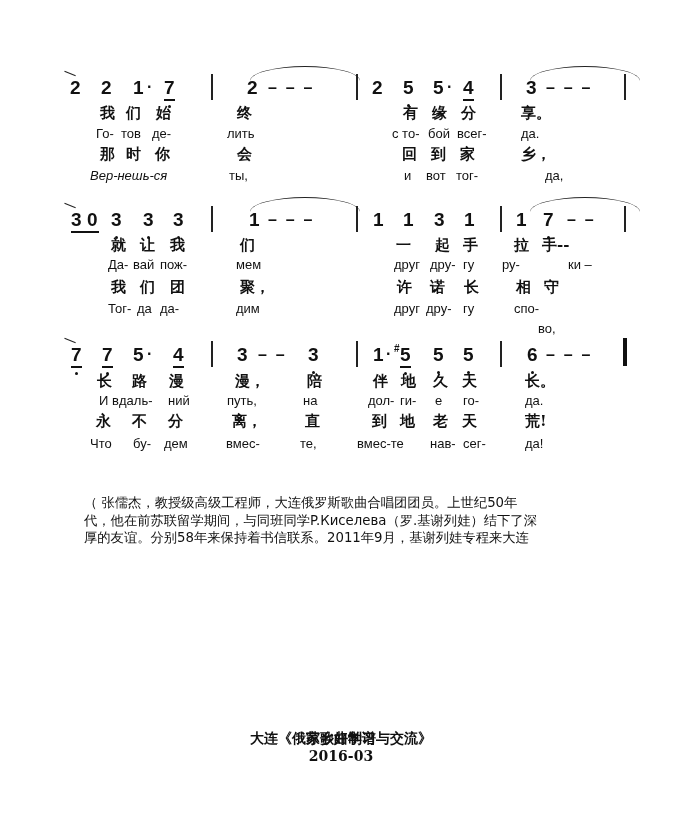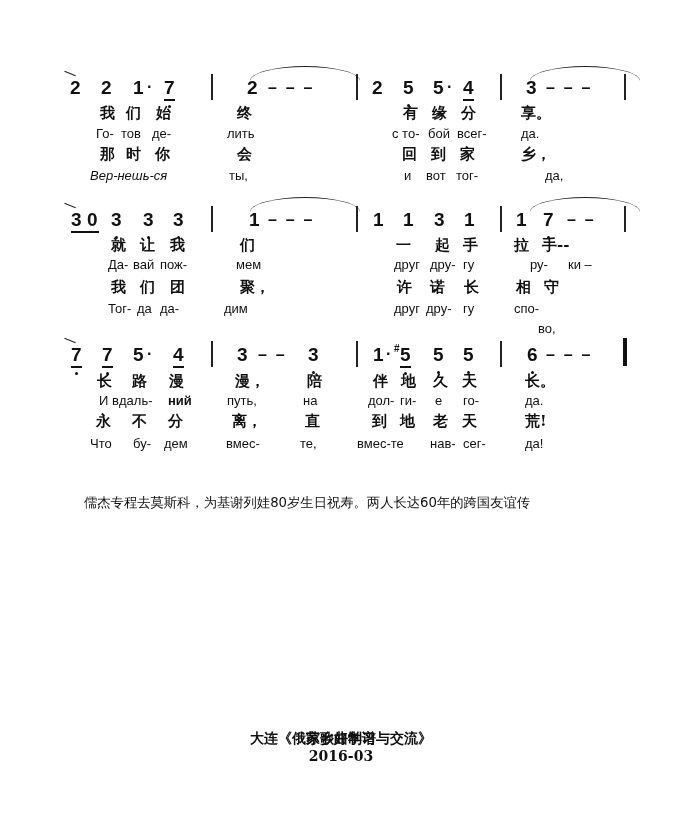--- a/index.html
+++ b/index.html
@@ -123,37 +123,37 @@
     <span class="zh" style="left:514px;top:236px;">拉</span>
     <span class="zh" style="left:542px;top:236px;">手--</span>
 
     <span class="ru" style="left:108px;top:257px;">Да-</span>
     <span class="ru" style="left:133px;top:257px;">вай</span>
     <span class="ru" style="left:160px;top:257px;">пож-</span>
     <span class="ru" style="left:236px;top:257px;">мем</span>
     <span class="ru" style="left:394px;top:257px;">друг</span>
     <span class="ru" style="left:430px;top:257px;">дру-</span>
     <span class="ru" style="left:463px;top:257px;">гу</span>
-    <span class="ru" style="left:530px;top:257px;">ру-</span>
+    <span class="ru" style="left:502px;top:257px;">ру-</span>
     <span class="ru" style="left:568px;top:257px;">ки –</span>
 
     <span class="zh" style="left:111px;top:278px;">我</span>
     <span class="zh" style="left:140px;top:278px;">们</span>
     <span class="zh" style="left:170px;top:278px;">团</span>
     <span class="zh" style="left:240px;top:278px;">聚，</span>
     <span class="zh" style="left:397px;top:278px;">许</span>
     <span class="zh" style="left:430px;top:278px;">诺</span>
     <span class="zh" style="left:464px;top:278px;">长</span>
     <span class="zh" style="left:516px;top:278px;">相</span>
     <span class="zh" style="left:544px;top:278px;">守</span>
 
     <span class="ru" style="left:108px;top:301px;">Тог-</span>
     <span class="ru" style="left:137px;top:301px;">да</span>
     <span class="ru" style="left:160px;top:301px;">да-</span>
-    <span class="ru" style="left:224px;top:301px;">дим</span>
+    <span class="ru" style="left:236px;top:301px;">дим</span>
     <span class="ru" style="left:394px;top:301px;">друг</span>
     <span class="ru" style="left:426px;top:301px;">дру-</span>
     <span class="ru" style="left:463px;top:301px;">гу</span>
     <span class="ru" style="left:514px;top:301px;">спо-</span>
     <span class="ru" style="left:538px;top:301px;margin-top:20px;">во,</span>
   </div>
 
   <div>
     <div class="tick" style="left:64px;top:340px;"></div>
     <span class="note" style="left:71px;top:345px;"><span>7</span><span class="ul"></span><span class="dot" style="bottom:-10px;"></span></span>
@@ -185,21 +185,21 @@
     <span class="zh" style="left:235px;top:372px;">漫，</span>
     <span class="zh" style="left:307px;top:372px;">陪</span>
     <span class="zh" style="left:373px;top:372px;">伴</span>
     <span class="zh" style="left:401px;top:372px;">地</span>
     <span class="zh" style="left:433px;top:372px;">久</span>
     <span class="zh" style="left:462px;top:372px;">天</span>
     <span class="zh" style="left:525px;top:372px;">长。</span>
 
     <span class="ru" style="left:99px;top:393px;">И в</span>
     <span class="ru" style="left:119px;top:393px;">даль-</span>
-    <span class="ru" style="left:168px;top:393px;font-weight:bold;">ний</span>
+    <span class="ru" style="left:168px;top:393px;">ний</span>
     <span class="ru" style="left:227px;top:393px;">путь,</span>
     <span class="ru" style="left:303px;top:393px;">на</span>
     <span class="ru" style="left:368px;top:393px;">дол-</span>
     <span class="ru" style="left:400px;top:393px;">ги-</span>
     <span class="ru" style="left:435px;top:393px;">е</span>
     <span class="ru" style="left:463px;top:393px;">го-</span>
     <span class="ru" style="left:525px;top:393px;">да.</span>
 
     <span class="zh" style="left:96px;top:412px;">永</span>
     <span class="zh" style="left:132px;top:412px;">不</span>
@@ -218,18 +218,20 @@
     <span class="ru" style="left:226px;top:436px;">вмес-</span>
     <span class="ru" style="left:300px;top:436px;">те,</span>
     <span class="ru" style="left:357px;top:436px;">вмес-те</span>
     <span class="ru" style="left:430px;top:436px;">нав-</span>
     <span class="ru" style="left:463px;top:436px;">сег-</span>
     <span class="ru" style="left:525px;top:436px;">да!</span>
   </div>
 </div>
 
 <div class="para">
-  <div>儒杰专程去莫斯科，为基谢列娃80岁生日祝寿。两人长达60年的跨国友谊传</div>
+  <div>（ 张儒杰，教授级高级工程师，大连俄罗斯歌曲合唱团团员。上世纪50年</div>
+  <div>代，他在前苏联留学期间，与同班同学P.Киселева（罗.基谢列娃）结下了深</div>
+  <div>厚的友谊。分别58年来保持着书信联系。2011年9月，基谢列娃专程来大连</div>
 </div>
 
 <div class="footer" style="top:730px;">大连《俄苏歌曲学习与交流》</div>
 <div class="footer" style="top:748px;font-size:14px;">2016-03</div>
 <div class="footer" style="top:730px;">家乡好制谱</div>
 
 </body></html>

